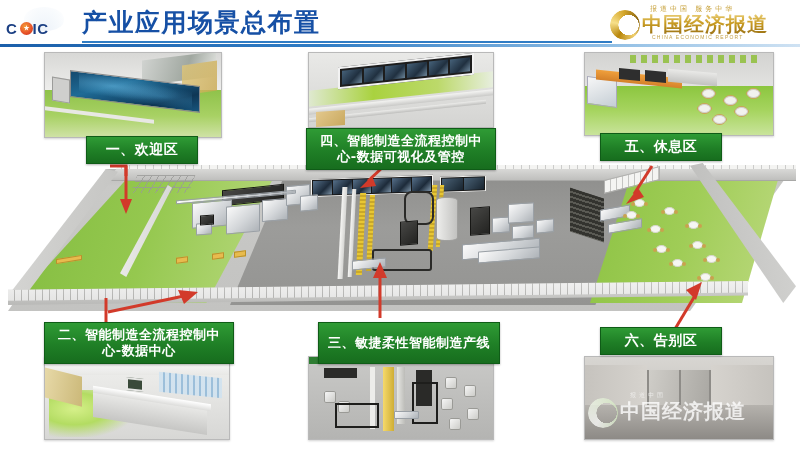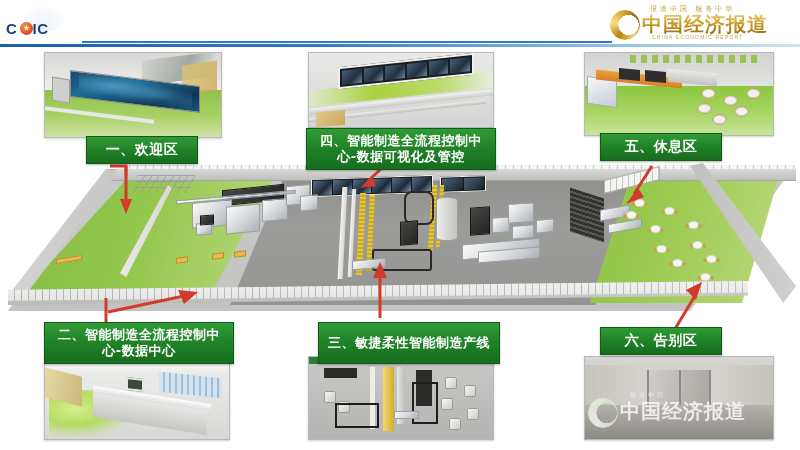--- a/index.html
+++ b/index.html
@@ -411,20 +411,21 @@
 <body>
 
 <div id="header">
 
   <div id="casic-logo">
     <div id="casic-swoosh"></div>
     <div id="casic-text">C SIC</div>
     <div id="casic-star"></div>
   </div>
 
+  <div id="page-title">产业应用场景总布置</div>
   <div id="title-underline"></div>
 
   <div id="ceb-logo">
     <div id="ceb-c"></div>
     <div id="ceb-small">报道中国 服务中华</div>
     <div id="ceb-main">中国经济报道</div>
     <div id="ceb-en">CHINA ECONOMIC REPORT</div>
   </div>
 
   <div id="header-rule"></div>

